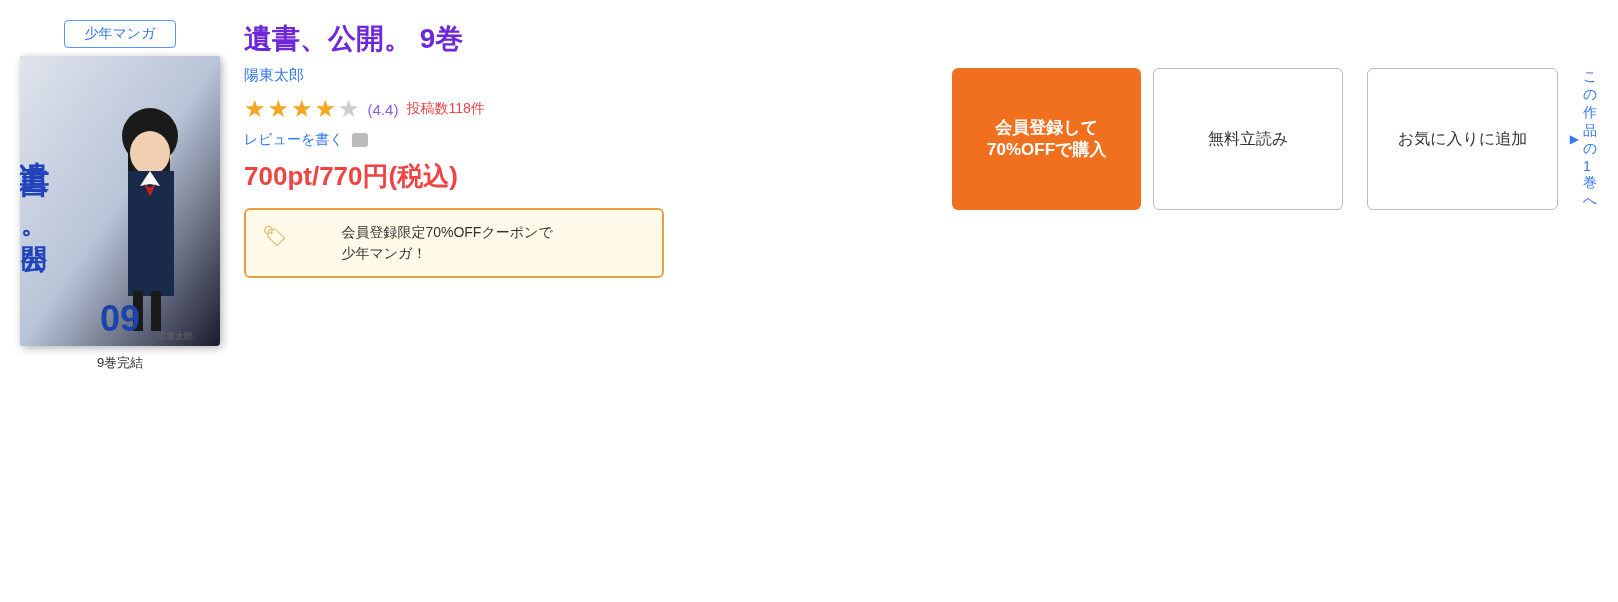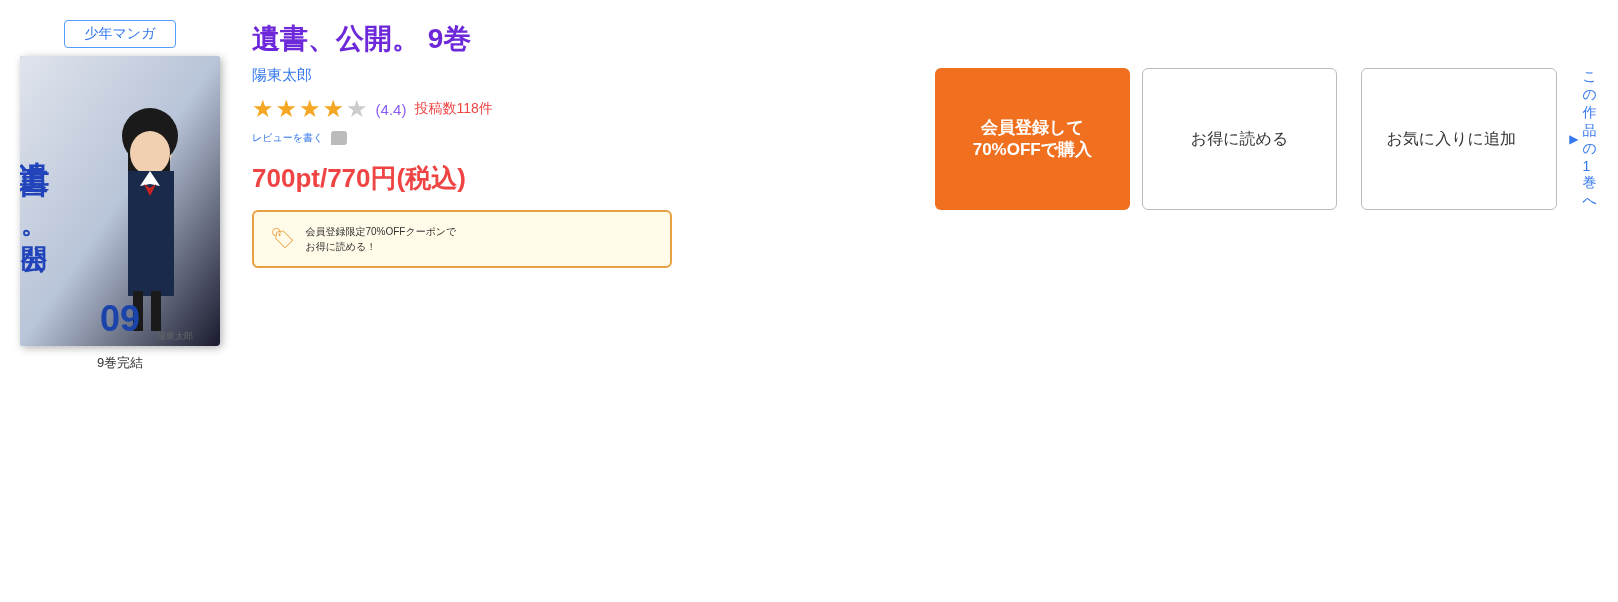--- a/index.html
+++ b/index.html
@@ -4,21 +4,21 @@
   <style>
     * { box-sizing: border-box; margin: 0; padding: 0; }
     body {
       font-family: "Hiragino Sans", "Hiragino Kaku Gothic ProN", "Meiryo", sans-serif;
       background: #fff;
       color: #333;
       padding: 20px;
     }
     .container {
       display: flex;
-      gap: 32px;
+      gap: 24px;
       max-width: 1580px;
       align-items: flex-start;
     }
     .book-cover-section {
       display: flex;
       flex-direction: column;
       align-items: center;
       min-width: 200px;
     }
     .book-cover {
@@ -88,23 +88,23 @@
     .review-count {
       color: #ef4444;
       font-size: 14px;
       text-decoration: none;
     }
     .write-review {
       display: flex;
       align-items: center;
       gap: 4px;
       color: #3377ee;
-      font-size: 10px;
-      text-decoration: none;
-      margin-bottom: 16px;
+      font-size: 14px;
+      text-decoration: none;
+      margin-bottom: 10px;
     }
     .price-line {
       font-size: 26px;
       font-weight: 700;
       color: #ef4444;
       margin-bottom: 14px;
     }
     .coupon-box {
       border: 2px solid #e8a040;
       border-radius: 6px;
@@ -115,23 +115,24 @@
       gap: 10px;
       max-width: 420px;
     }
     .coupon-icon {
       font-size: 20px;
       color: #e8a040;
       margin-top: 2px;
       flex-shrink: 0;
     }
     .coupon-text {
-      font-size: 10px;
+      font-size: 14px;
       color: #333;
       line-height: 1.5;
+      margin-left: 44px;
     }
     .action-section {
       display: flex;
       flex-direction: row;
       gap: 12px;
       min-width: 240px;
       padding-top: 0;
       margin-top: 48px;
     }
     .btn-primary {
@@ -161,21 +162,21 @@
     }
     .btn-outline {
       background: #fff;
       color: #333;
       border: 1.5px solid #bbb;
       border-radius: 6px;
       padding: 8px 24px;
       font-size: 16px;
       font-weight: 500;
       cursor: pointer;
-      text-align: left;
+      text-align: center;
       width: 100%;
     }
     .link-volume1 {
       color: #3377ee;
       font-size: 14px;
       text-decoration: none;
       display: flex;
       align-items: center;
       gap: 4px;
     }
@@ -260,32 +261,32 @@
       <span>レビューを書く</span>
       <span style="display:inline-block;width:16px;height:14px;background:#bbb;border-radius:3px 3px 3px 0;margin-left:4px;"></span>
     </a>
 
     <div class="price-line">700pt/770円(税込)</div>
 
     <div class="coupon-box">
       <span class="coupon-icon">🏷</span>
       <div class="coupon-text">
         <span>会員登録限定70%OFFクーポンで</span><br>
-        <span>お得に読める！</span>
+        <span>少年マンガ！</span>
       </div>
     </div>
   </div>
 
   <div class="action-section">
     <button class="btn-primary">
       <span>会員登録して</span><br>
       <span>70%OFFで購入</span>
     </button>
 
-    <button class="btn-secondary">お得に読める</button>
+    <button class="btn-secondary">無料立読み</button>
 
     <hr class="divider">
 
     <button class="btn-outline">お気に入りに追加</button>
 
     <a class="link-volume1" href="#">
       <span class="triangle-right">▶</span>
       <span>この作品の1巻へ</span>
     </a>
   </div>

